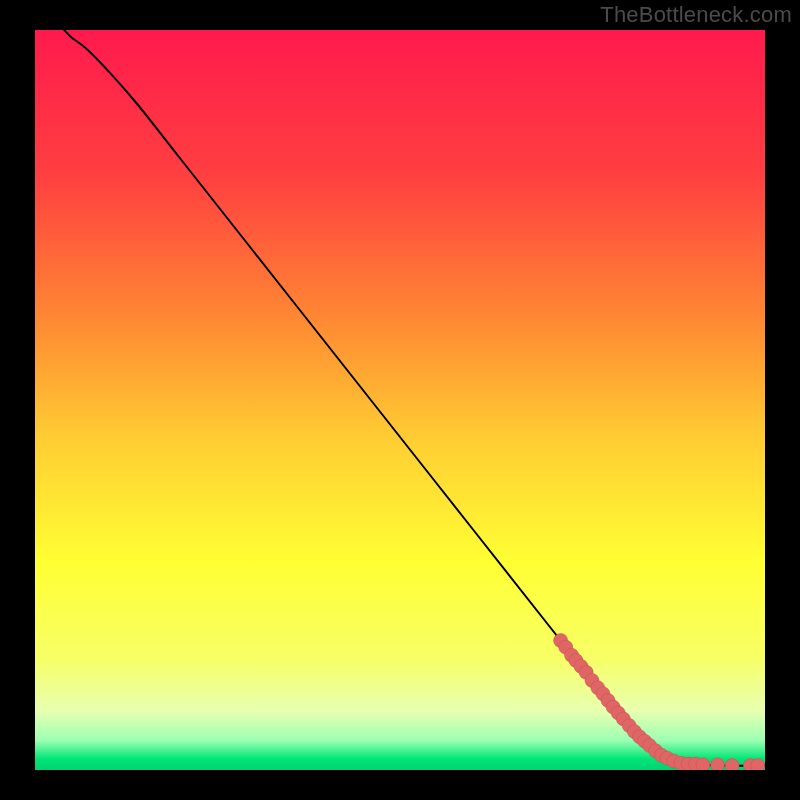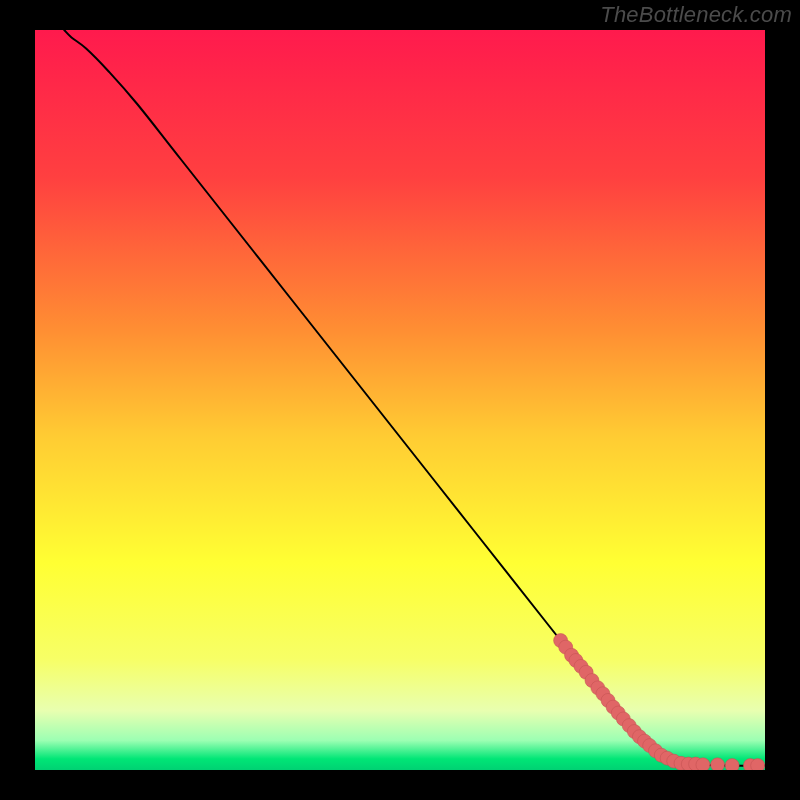--- a/index.html
+++ b/index.html
@@ -19,21 +19,20 @@
   }
   .watermark {
     position: absolute;
     top: 2px;
     right: 8px;
     color: #4b4b4b;
     font-size: 22px;
     font-weight: 500;
     letter-spacing: 0.2px;
     z-index: 5;
-    font-style: italic;
   }
   .plot-area {
     position: absolute;
     left: 35px;
     top: 30px;
     width: 730px;
     height: 740px;
   }
   svg { display: block; }
 </style>

